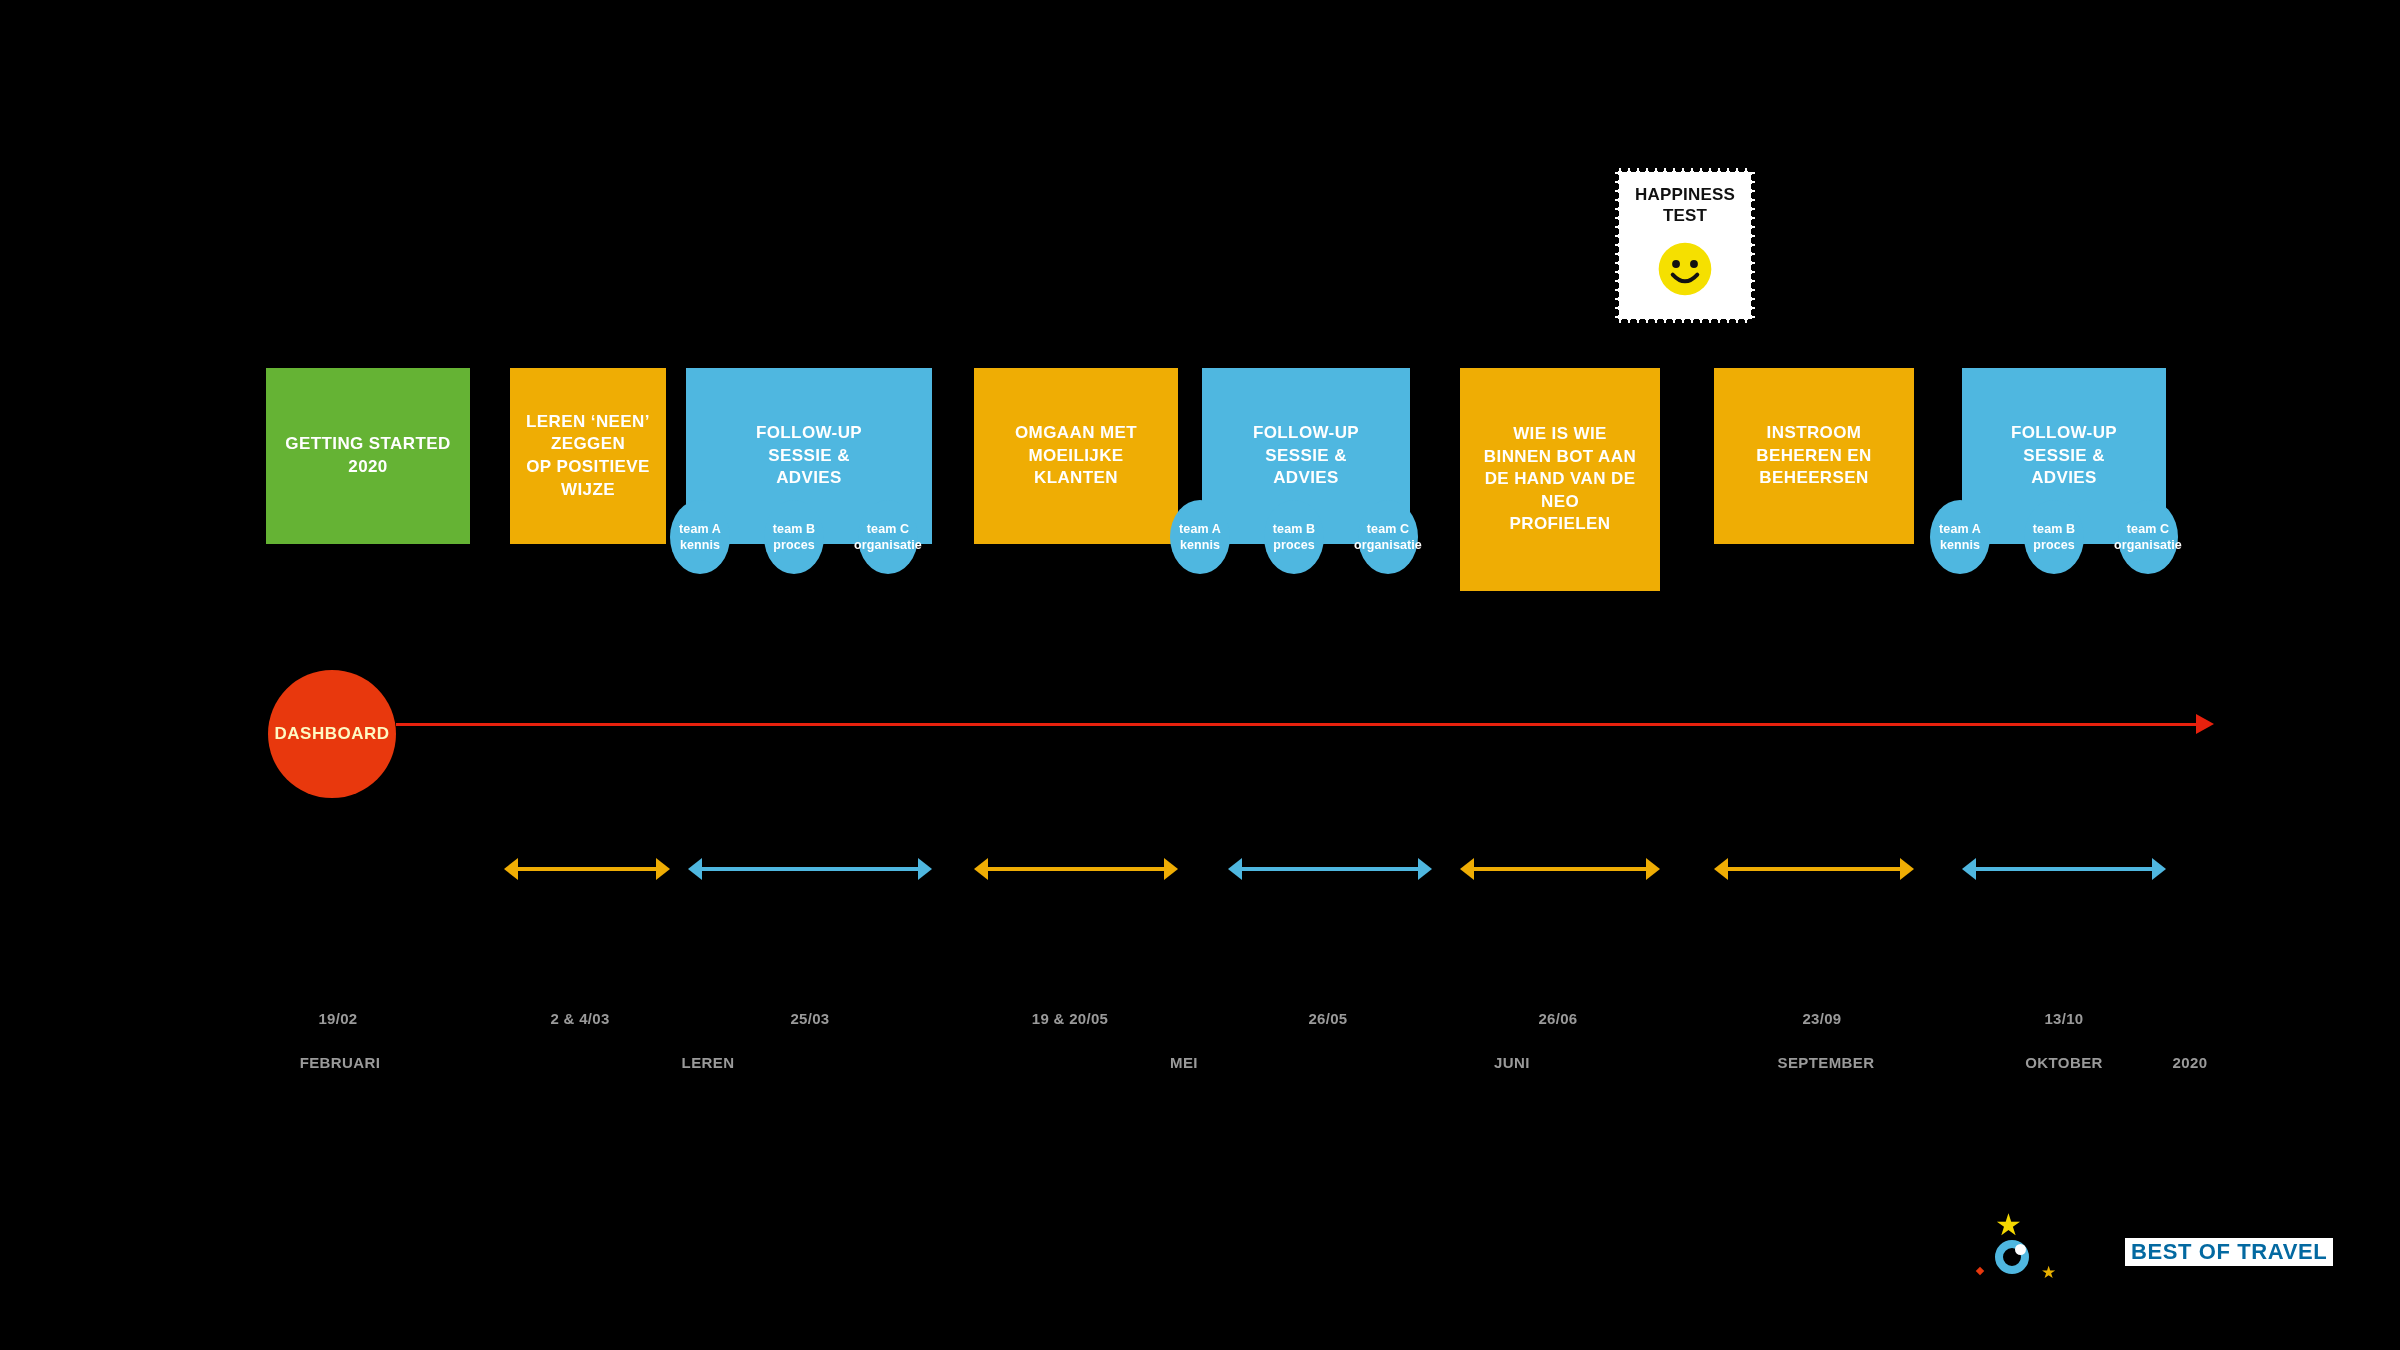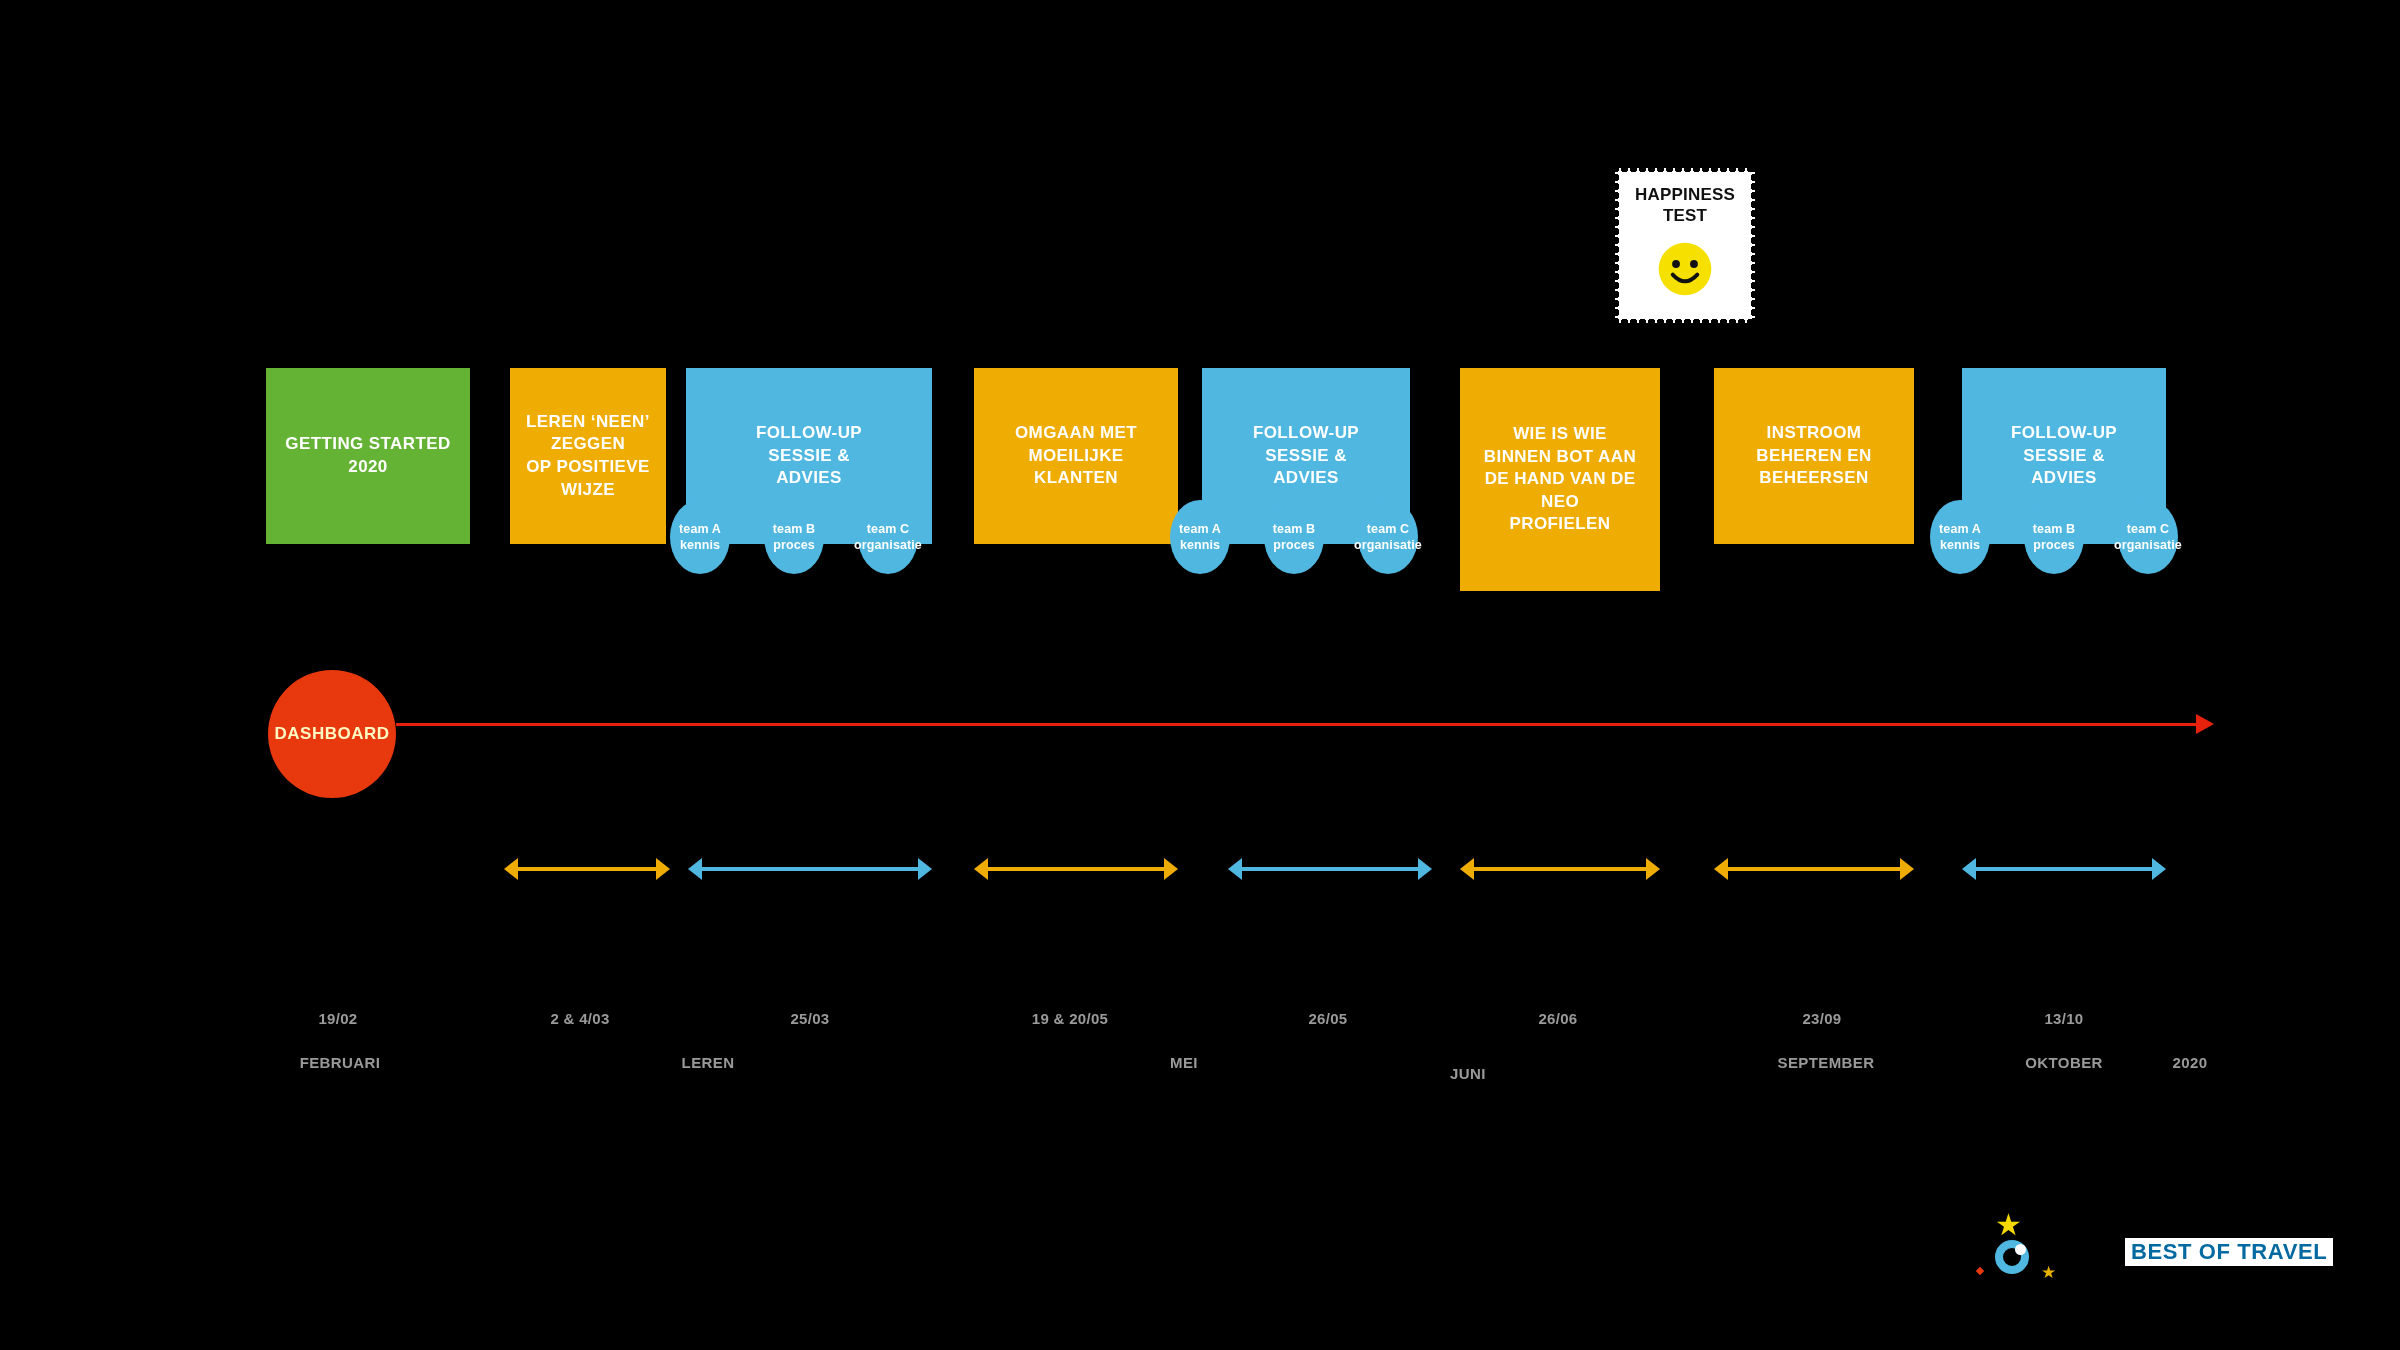--- a/index.html
+++ b/index.html
@@ -399,21 +399,21 @@
       <div class="date-label" style="left: 1070px;">19 &amp; 20/05</div>
       <div class="date-label" style="left: 1328px;">26/05</div>
       <div class="date-label" style="left: 1558px;">26/06</div>
       <div class="date-label" style="left: 1822px;">23/09</div>
       <div class="date-label" style="left: 2064px;">13/10</div>
     </div>
   <div id="months-root">
       <div class="month-label" style="left: 340px;">FEBRUARI</div>
       <div class="month-label" style="left: 708px;">LEREN</div>
       <div class="month-label" style="left: 1184px;">MEI</div>
-      <div class="month-label" style="left: 1468px; margin-top: 11px;">JUNI</div>
+      <div class="month-label" style="left: 1512px;">JUNI</div>
       <div class="month-label" style="left: 1826px;">SEPTEMBER</div>
       <div class="month-label" style="left: 2064px;">OKTOBER</div>
       <div class="month-label" style="left: 2190px;">2020</div>
     </div>
 
   <div class="logo">
     <div class="logo-star-big">★</div>
     <div class="logo-star-small">★</div>
     <div class="logo-dot-red"></div>
     <div class="logo-ring"></div>

